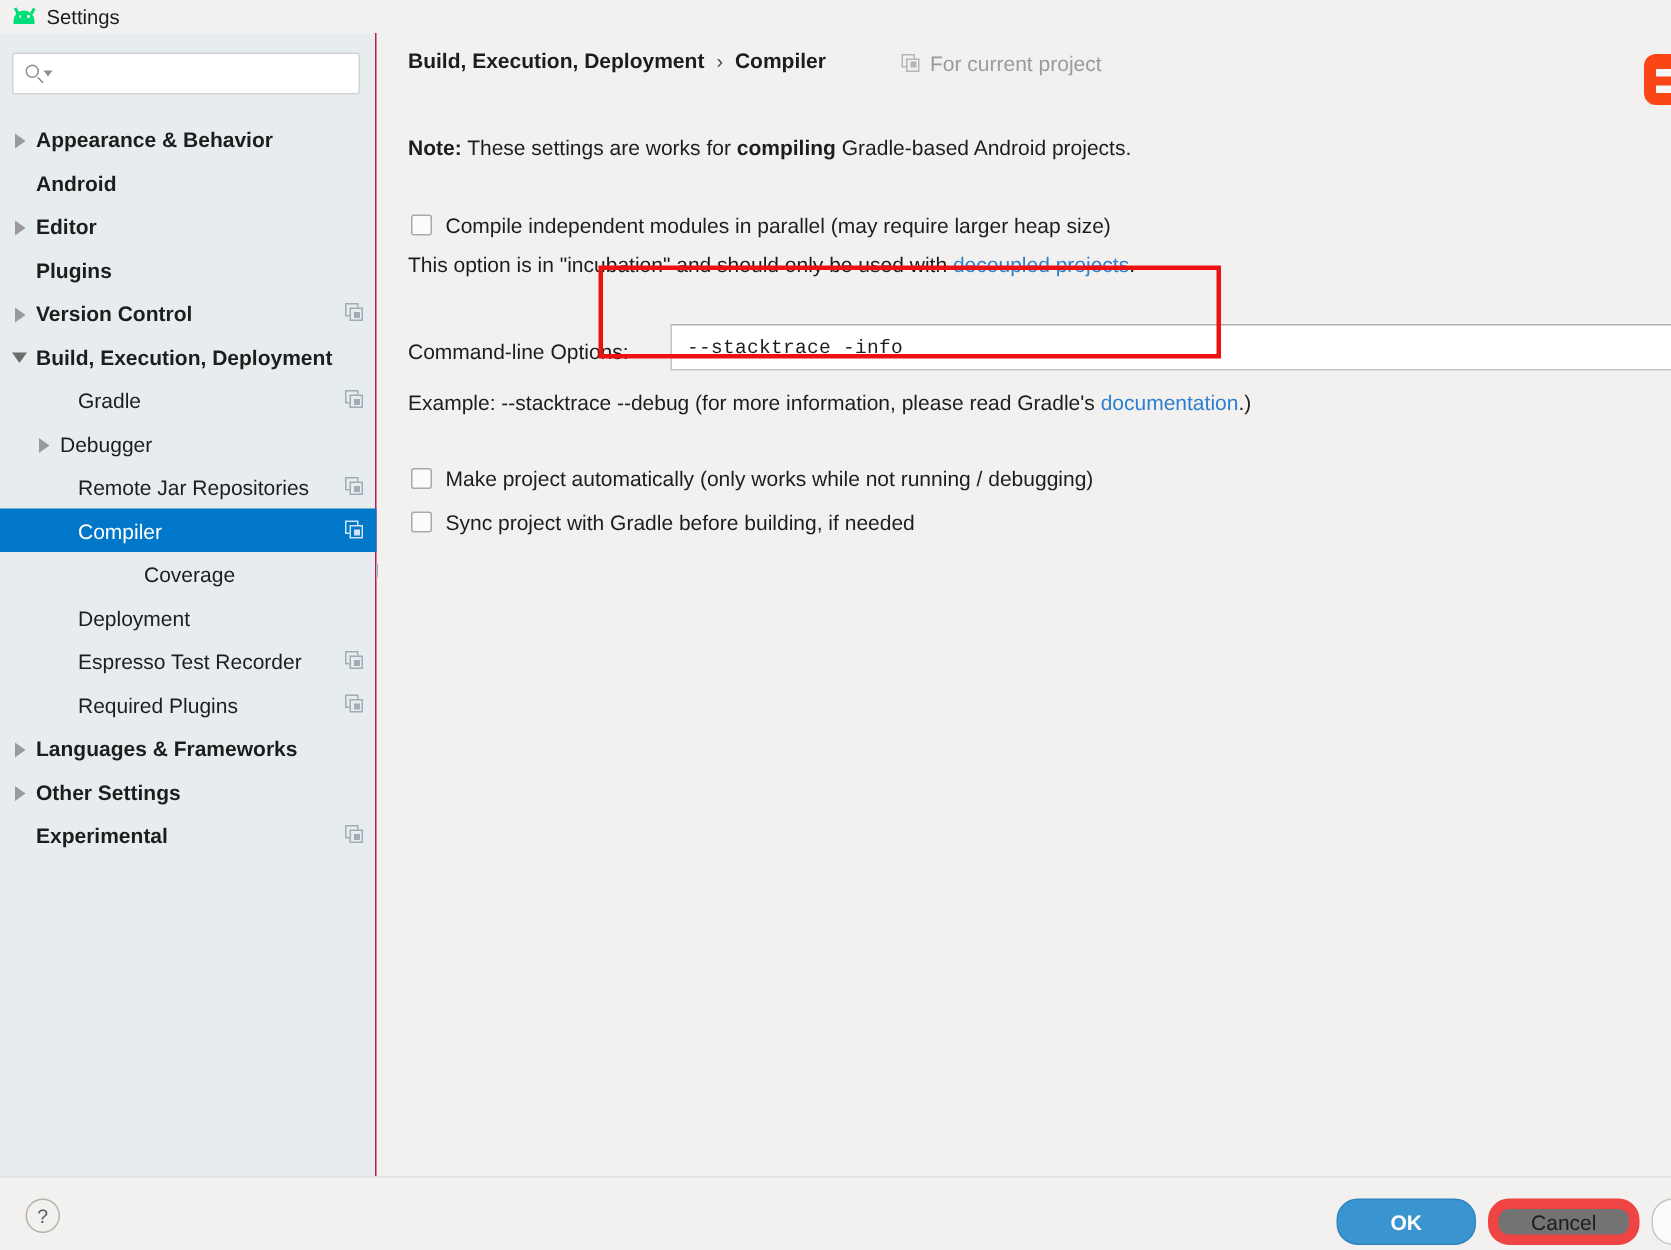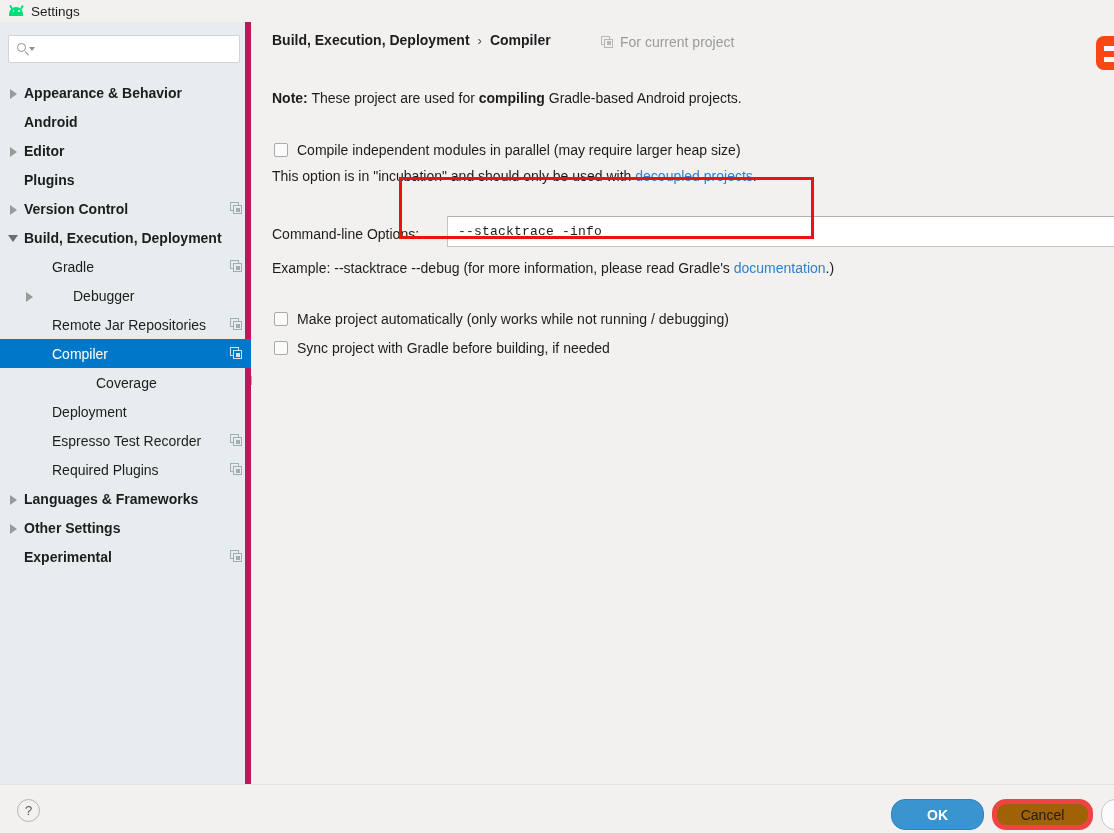--- a/index.html
+++ b/index.html
@@ -48,21 +48,21 @@
   }
   .android-icon .eye.l { left: 4.5px; }
   .android-icon .eye.r { right: 4.5px; }
   #titlebar .title { font-size: 13.5px; color: #1d1d1d; }
 
   
   #sidebar {
     position: absolute; left: 0; top: 22px;
     width: 251px; height: 762px;
     background: #e7ecef;
-    border-right: 6px solid #be185d;
+    border-right: 1px solid #be185d;
   }
   #searchbox {
     position: absolute; left: 8px; top: 13px;
     width: 232px; height: 28px;
     background: #ffffff;
     border: 1px solid #d2d2d2;
     border-radius: 2px;
     display: flex; align-items: center;
     padding-left: 8px;
   }
@@ -280,22 +280,22 @@
     font-size: 14px;
   }
   #ok-btn {
     left: 891px; width: 93px;
     background: #3a94d0;
     border: 1px solid #2f84bd;
     color: #ffffff; font-weight: bold;
   }
   #cancel-btn {
     left: 992px; width: 101px;
-    background: #a16207;
-    border: 5px solid #ef4444;
+    background: #737373;
+    border: 7px solid #ef4444;
     color: #1d1d1d;
   }
   #apply-btn {
     left: 1101px; width: 95px;
     background: #fbfbfb;
     border: 1px solid #c9c6c2;
     color: #9a9a9a;
   }
 </style>
 </head>
@@ -360,21 +360,21 @@
         </div>
         <div class="tree-row" style="padding-left: 36px;">
           <span class="twisty"></span>
           <span class="label">Gradle</span>
           <span class="spacer"></span>
           <span class="copy-icon">
             <span class="back"></span>
             <span class="front"></span>
           </span>
         </div>
-        <div class="tree-row" style="padding-left: 24px; gap: 33px;">
+        <div class="tree-row" style="padding-left: 24px;">
           <span class="twisty right"></span>
           <span class="label">Debugger</span>
           <span class="spacer"></span>
         </div>
         <div class="tree-row" style="padding-left: 36px;">
           <span class="twisty"></span>
           <span class="label">Remote Jar Repositories</span>
           <span class="spacer"></span>
           <span class="copy-icon">
             <span class="back"></span>
@@ -454,21 +454,21 @@
 
     <div id="scope">
       <span class="mini-copy">
         <span class="back"></span>
           <span class="front"></span>
       </span>
       <span>For current project</span>
     </div>
 
     <div id="note">
-      <b>Note:</b><span> These project are used for </span><b>compiling</b><span> Gradle-based Android projects.</span>
+      <b>Note:</b><span> These settings are works for </span><b>compiling</b><span> Gradle-based Android projects.</span>
     </div>
 
     <div class="cbrow" id="cb-parallel">
       <span class="cbox"></span>
       <span class="cblabel">Compile independent modules in parallel (may require larger heap size)</span>
     </div>
 
     <div id="incubation">
       <span>This option is in "incubation" and should only be used with </span><a class="link" href="#">decoupled projects</a><span>.</span>
     </div>

